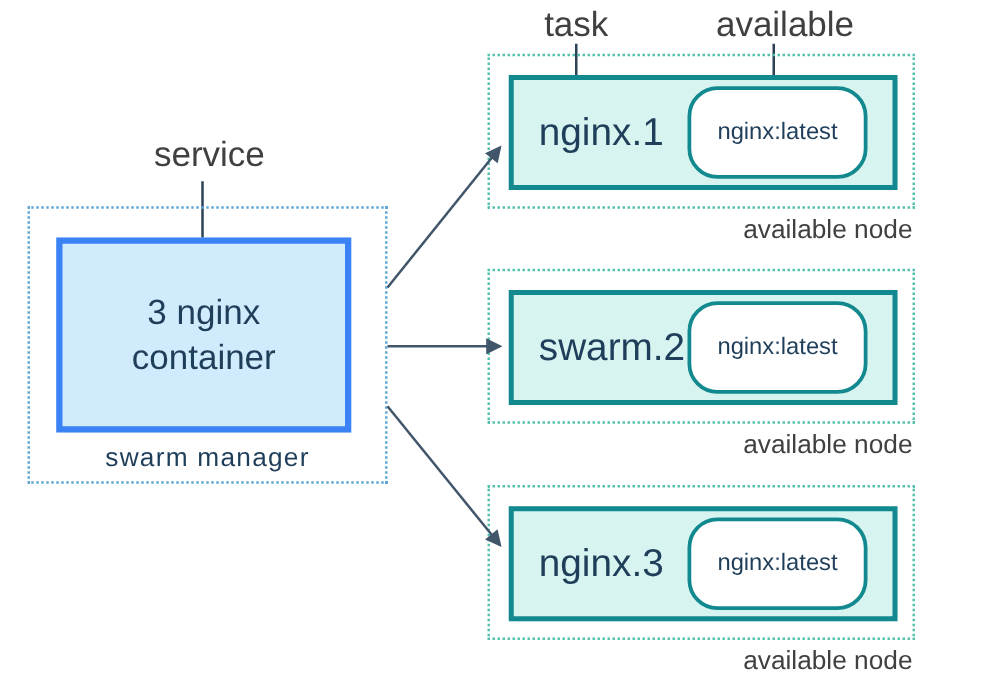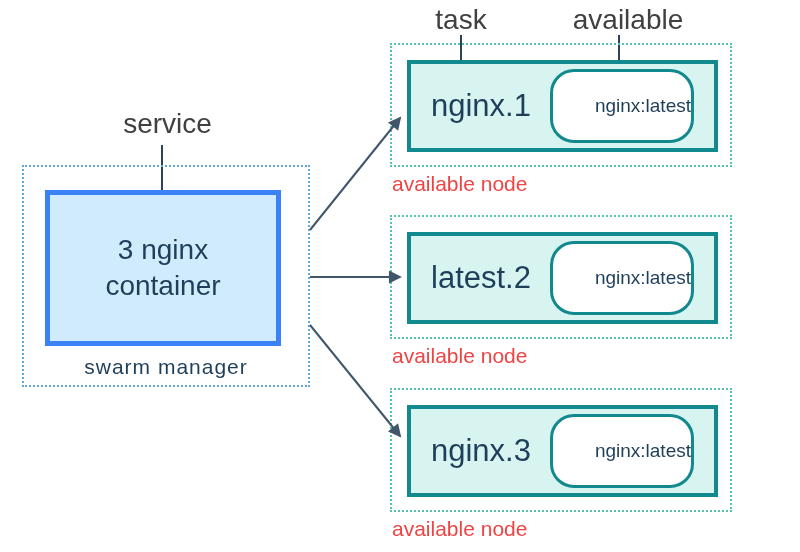--- a/index.html
+++ b/index.html
@@ -88,34 +88,34 @@
   .container-pill {
     position: absolute;
     right: 20px; top: 50%;
     transform: translateY(-50%);
     width: 144px; height: 74px;
     background: #ffffff;
     border: 3px solid #12898e;
     border-radius: 24px;
     display: flex;
     align-items: center;
-    justify-content: flex-end;
+    justify-content: center;
   }
   .container-name {
     font-size: 19px;
     color: #1f3e5a;
     white-space: nowrap;
   }
   .node-caption {
     position: absolute;
     left: 0; right: 0;
     bottom: -31px;
-    text-align: left;
+    text-align: right;
     font-size: 21px;
-    color: #ef4444;
+    color: #404040;
     white-space: nowrap;
   }
 
   .arrows-svg {
     position: absolute;
     left: 0; top: 0;
     width: 800px; height: 552px;
     pointer-events: none;
   }
 </style>
@@ -145,21 +145,21 @@
       <span class="task-name">nginx.1</span>
       <div class="container-pill">
         <span class="container-name">nginx:latest</span>
       </div>
     </div>
     <div class="node-caption">available node</div>
   </div>
 
   <div class="node-group" style="top:215px;">
     <div class="task-box">
-      <span class="task-name">latest.2</span>
+      <span class="task-name">swarm.2</span>
       <div class="container-pill">
         <span class="container-name">nginx:latest</span>
       </div>
     </div>
     <div class="node-caption">available node</div>
   </div>
 
   <div class="node-group" style="top:388px;">
     <div class="task-box">
       <span class="task-name">nginx.3</span>

